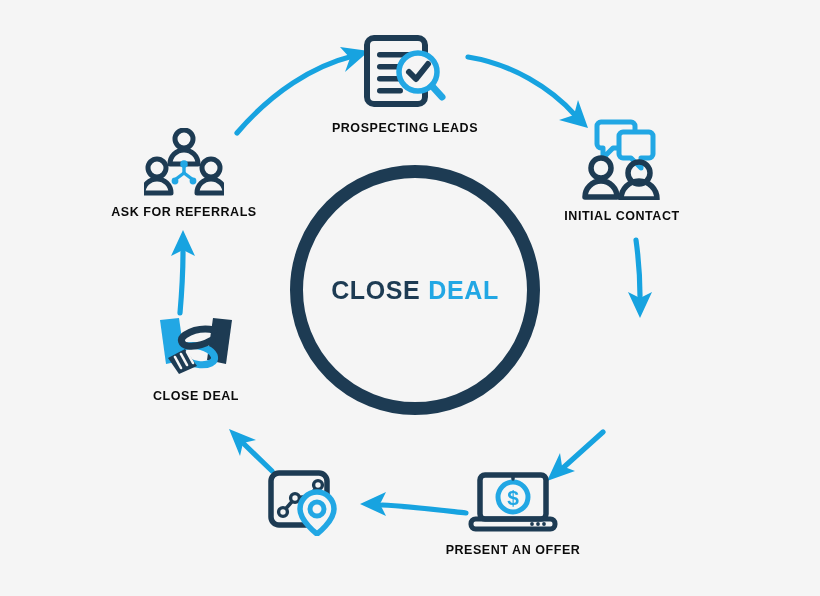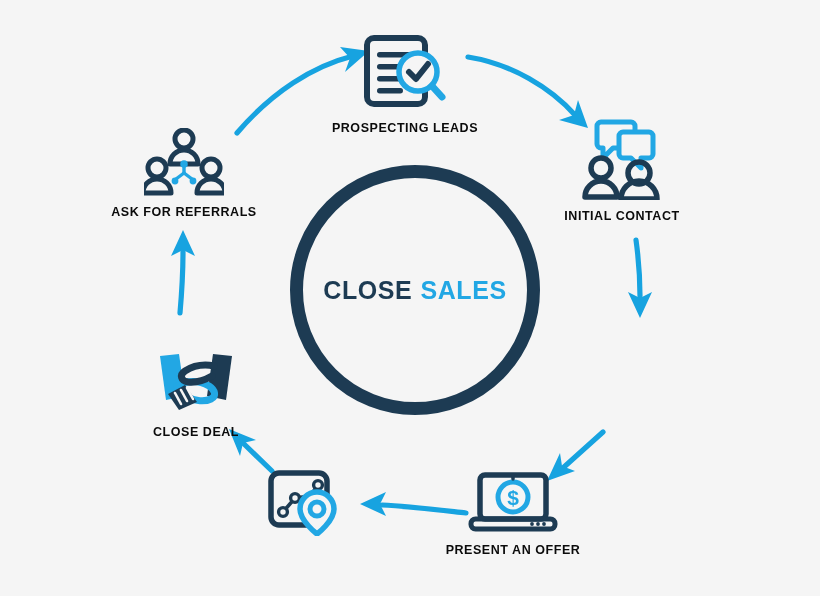--- a/index.html
+++ b/index.html
@@ -122,21 +122,21 @@
 
     <g>
       <path class="arw" d="M 180,313 C 182,290 183,270 183,252"></path>
       <path class="arwhead" d="M 183,230 L 171,256 L 183,250 L 195,256 Z"></path>
     </g>
   </svg>
 
   <div id="center-ring"></div>
   <div id="center-label">
     <span class="w1">CLOSE</span>
-      <span class="w2">SALES</span>
+      <span class="w2">DEAL</span>
   </div>
 
   <div class="node" style="left:405px; top:34px;">
     <span class="node-icon">
       <svg width="86" height="78" viewBox="0 0 86 78" xmlns="http://www.w3.org/2000/svg">
         <rect x="5" y="4" width="58" height="66" rx="7" fill="none" stroke="#1d3b53" stroke-width="6"></rect>
         <rect x="15" y="18" width="38" height="5.5" rx="2.7" fill="#1d3b53"></rect>
         <rect x="15" y="30" width="38" height="5.5" rx="2.7" fill="#1d3b53"></rect>
         <rect x="15" y="42" width="38" height="5.5" rx="2.7" fill="#1d3b53"></rect>
         <rect x="15" y="54" width="26" height="5.5" rx="2.7" fill="#1d3b53"></rect>
@@ -193,21 +193,21 @@
         <line x1="42" y1="26" x2="50" y2="15" stroke="#1d3b53" stroke-width="3.6" stroke-linecap="round"></line>
         <circle cx="15" cy="42" r="4.4" fill="#f5f5f5" stroke="#1d3b53" stroke-width="3.4"></circle>
         <circle cx="27" cy="28" r="4.4" fill="#f5f5f5" stroke="#1d3b53" stroke-width="3.4"></circle>
         <circle cx="50" cy="15" r="4.4" fill="#f5f5f5" stroke="#1d3b53" stroke-width="3.4"></circle>
         <path d="M 49,22 a17,17 0 0 1 17,17 c0,12 -17,25 -17,25 c0,0 -17,-13 -17,-25 a17,17 0 0 1 17,-17 Z" fill="#f5f5f5" stroke="#22a7e4" stroke-width="5.5" stroke-linejoin="round"></path>
         <circle cx="49" cy="39" r="7" fill="none" stroke="#22a7e4" stroke-width="5"></circle>
       </svg>
     </span>
   </div>
 
-  <div class="node" style="left:196px; top:344px;">
+  <div class="node" style="left:196px; top:308px;">
     <span class="node-icon">
       <svg width="78" height="72" viewBox="0 0 78 72" xmlns="http://www.w3.org/2000/svg">
 
         <path d="M 3,12 L 22,10 L 28,52 L 9,56 Z" fill="#22a7e4"></path>
 
         <path d="M 75,12 L 56,10 L 50,52 L 69,56 Z" fill="#1d3b53"></path>
 
         <path d="M 20,42 C 30,36 42,36 52,42 C 58,46 60,52 54,55 C 48,58 38,57 32,54" fill="none" stroke="#22a7e4" stroke-width="7" stroke-linecap="round" stroke-linejoin="round"></path>
 
         <path d="M 57,22 C 47,20 36,22 28,27 C 22,31 24,37 31,38 C 40,39 48,36 55,32" fill="none" stroke="#1d3b53" stroke-width="7" stroke-linecap="round" stroke-linejoin="round"></path>

